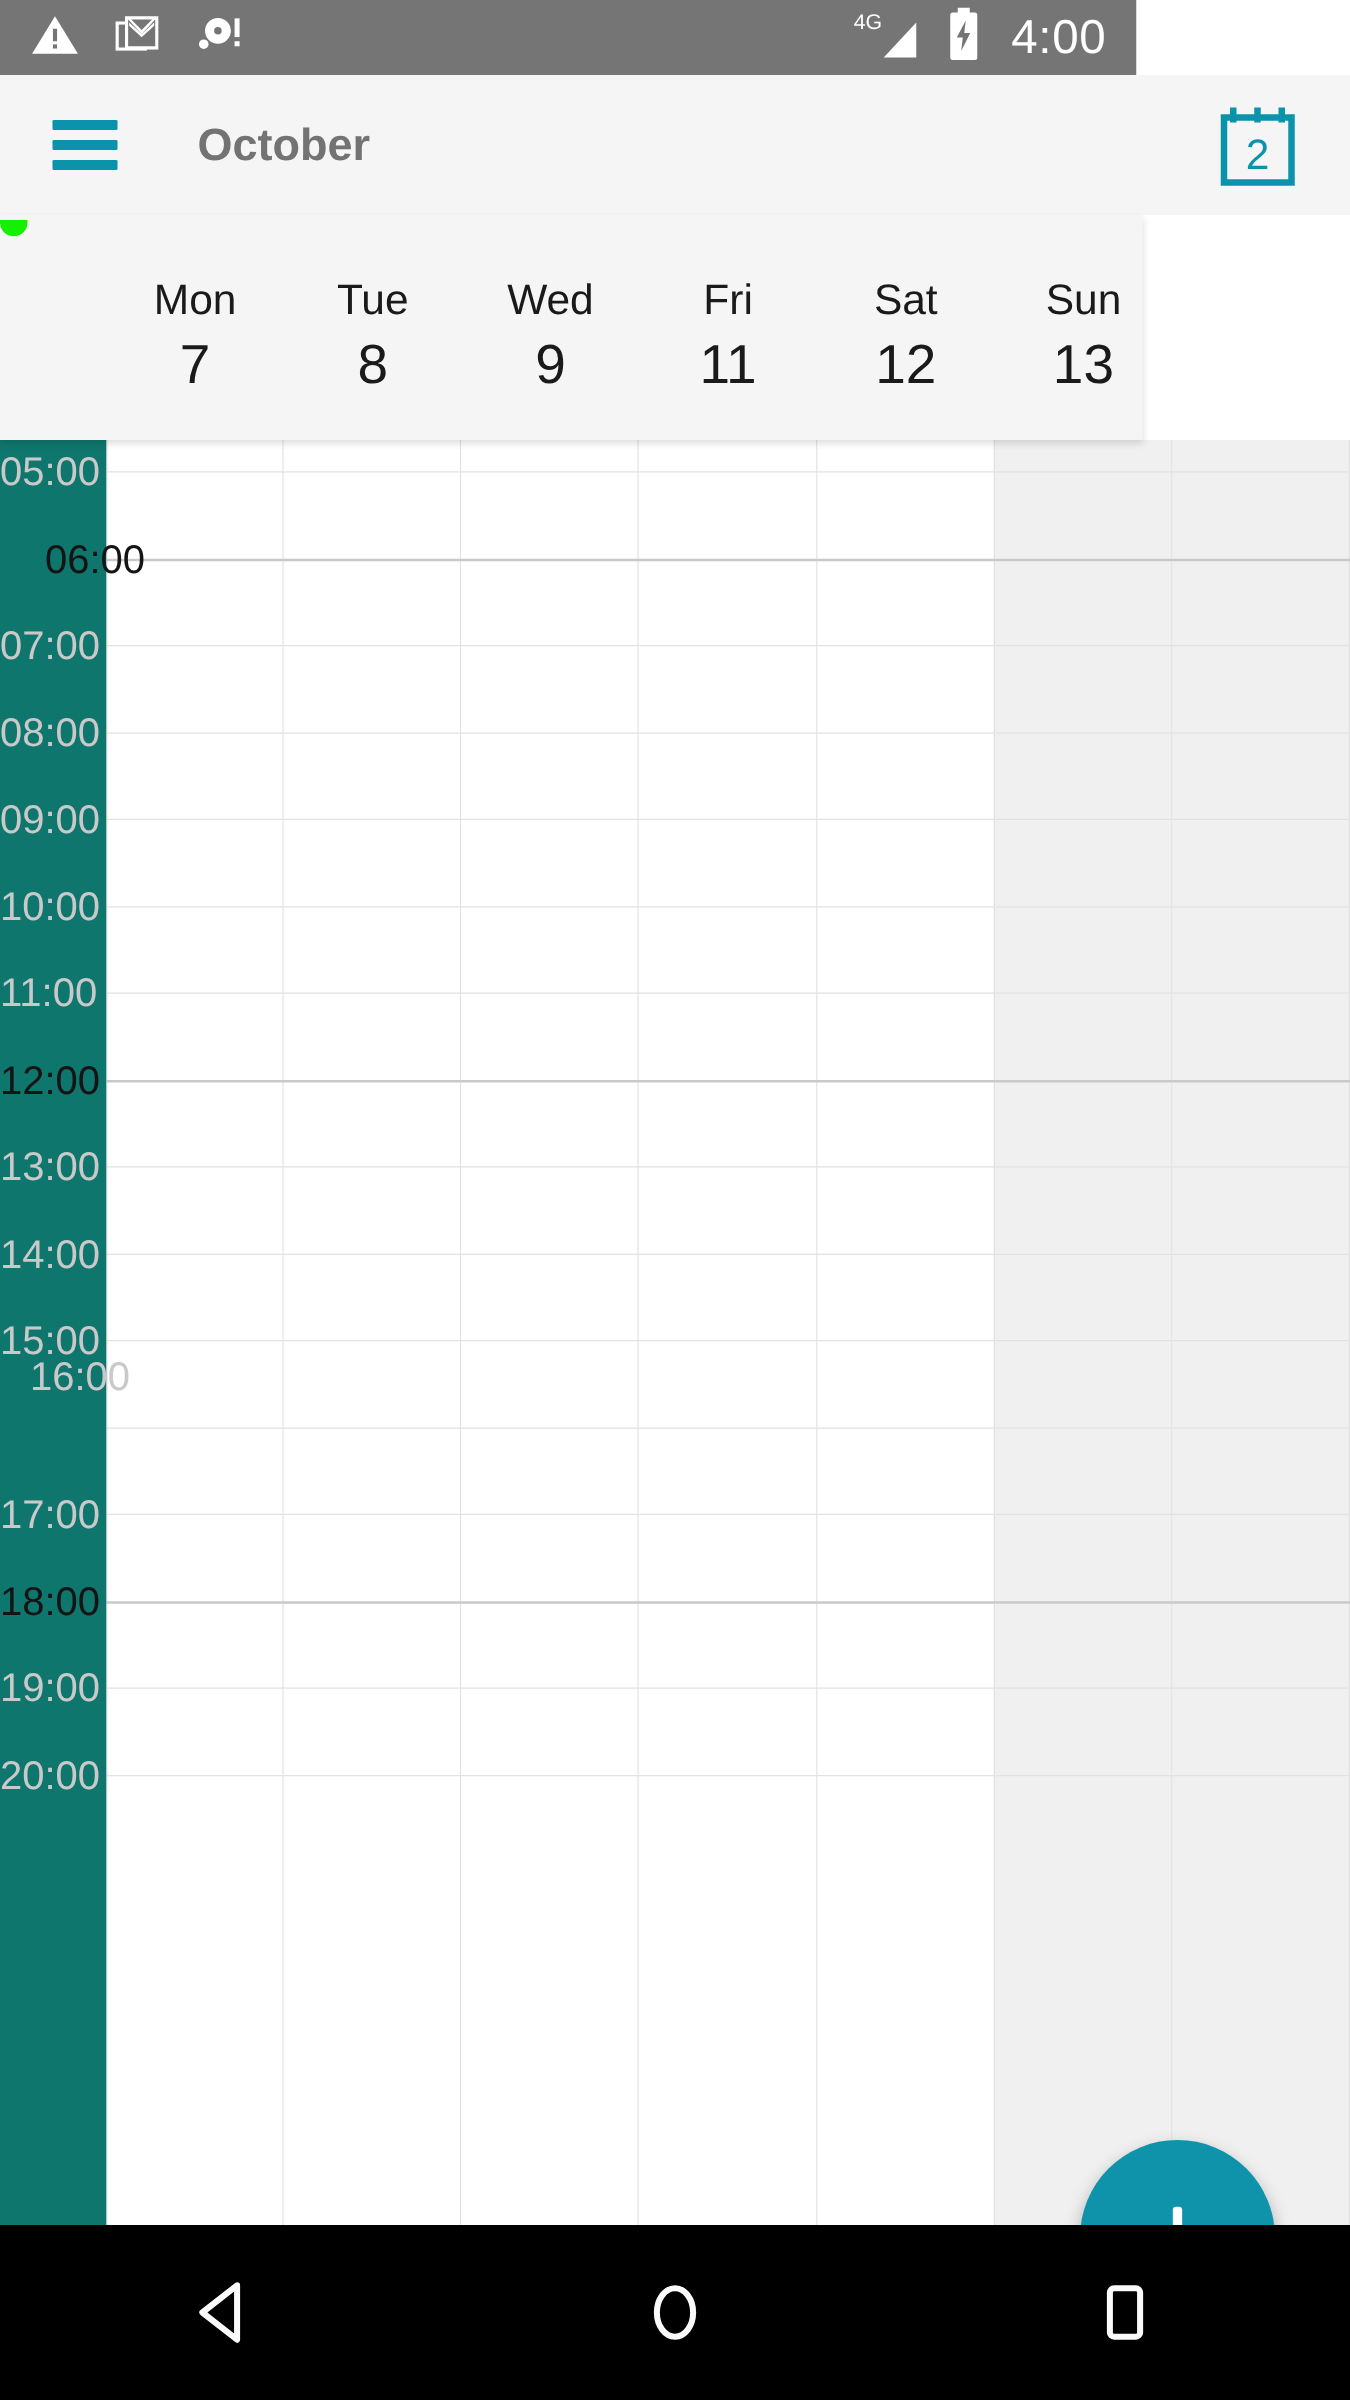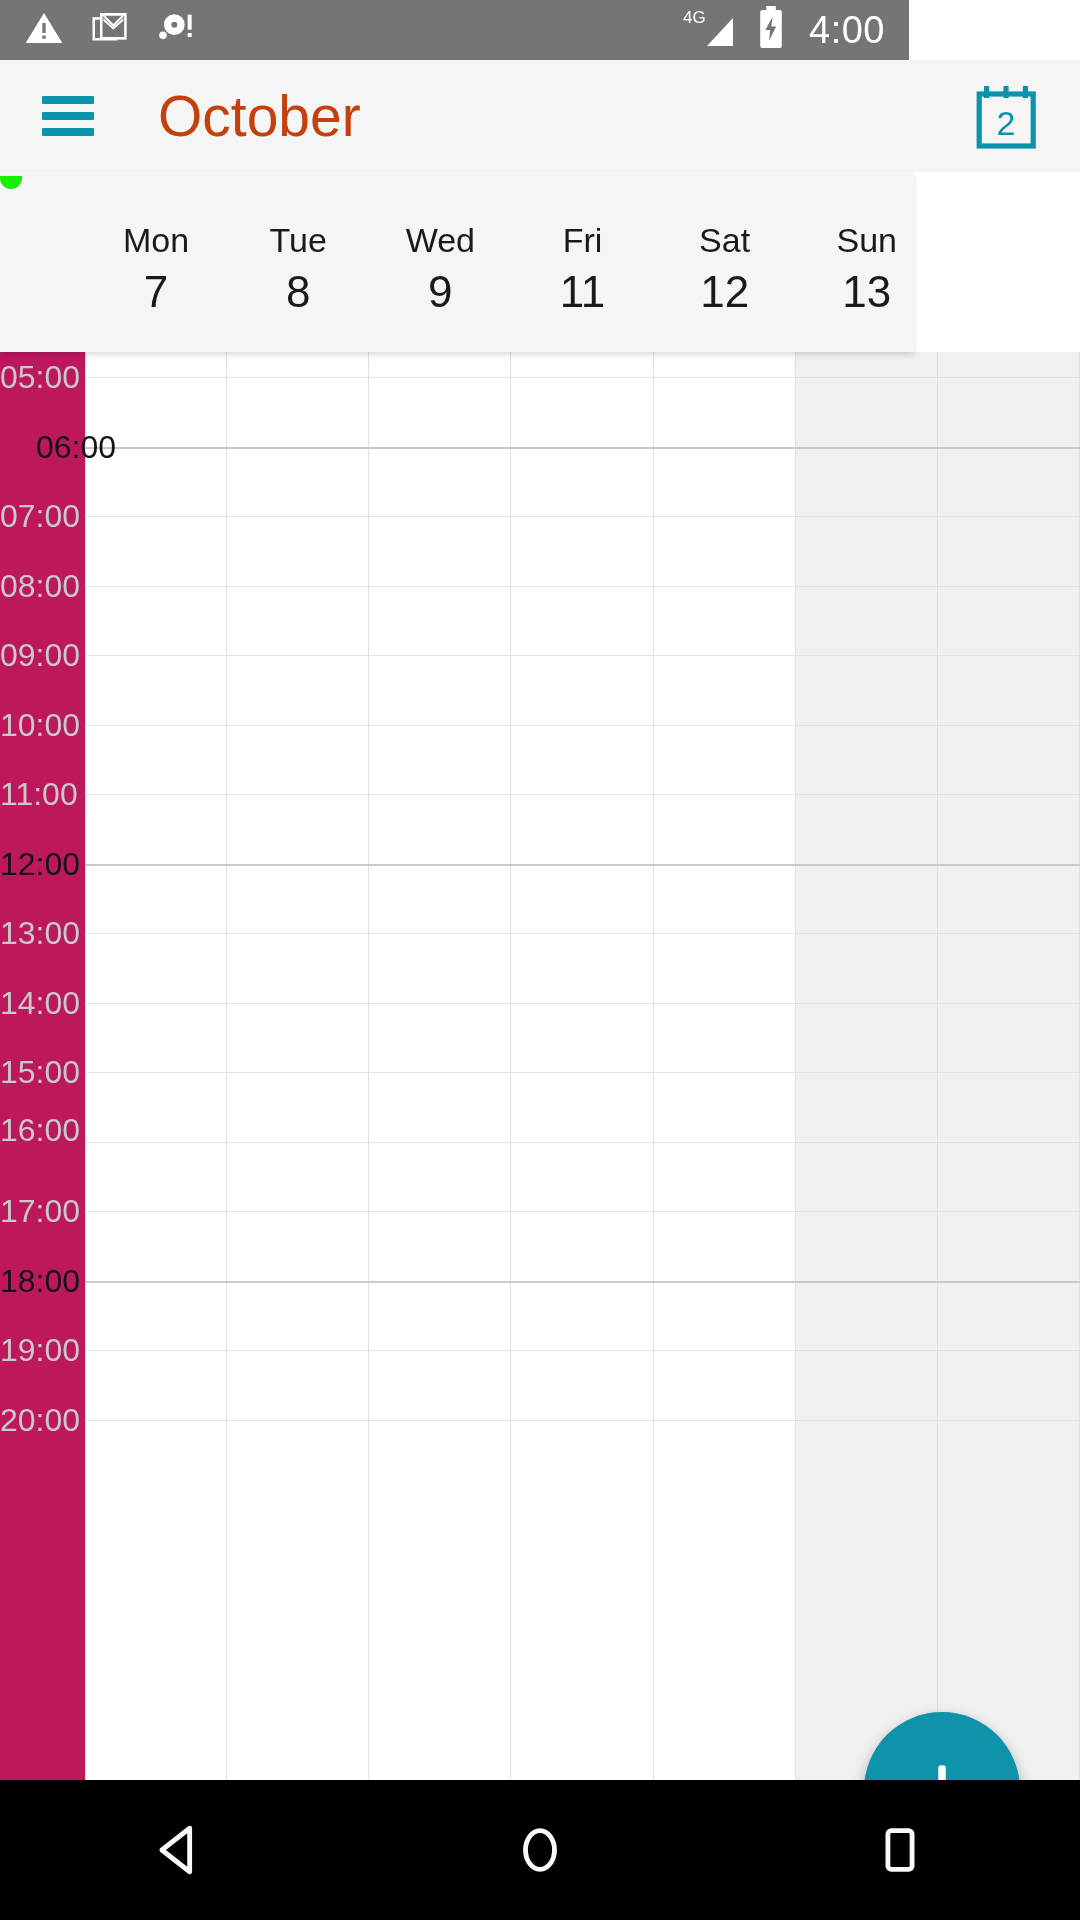--- a/index.html
+++ b/index.html
@@ -30,21 +30,21 @@
     position:absolute; top:60px; left:0; width:1080px; height:112px;
     background:#f5f5f5; display:flex; align-items:center;
   }
   .hamburger {
     width:52px; height:40px; margin-left:42px;
     display:flex; flex-direction:column; justify-content:space-between;
     cursor:pointer;
   }
   .hamburger span { display:block; height:8px; width:52px; background:#0b93ac; border-radius:1px; }
   .appbar-title {
-    margin-left:64px; color:#c2410c; font-size:57px; line-height:52px; font-weight:400;
+    margin-left:64px; color:#737373; font-size:36px; line-height:52px; font-weight:700;
   }
   .appbar-action { margin-left:auto; margin-right:42px; display:flex; align-items:center; }
 
   
   .weekheader {
     position:absolute; top:172px; left:0; width:914px; height:180px;
     background:#f5f5f5;
     box-shadow: 0 3px 6px rgba(0,0,0,0.14);
     z-index:5;
     padding-left:12px;
@@ -61,21 +61,21 @@
   .wh-dow { font-size:34px; color:#1a1a1a; line-height:40px; margin-top:14px; }
   .wh-dom { font-size:44px; color:#1a1a1a; line-height:52px; margin-top:6px; }
 
   
   .calbody {
     position:absolute; top:352px; left:0; width:1080px; height:1428px;
     background:#ffffff; overflow:hidden;
   }
   .gutter {
     position:absolute; left:0; top:0; width:85px; height:1428px;
-    background:#be185d; z-index:3;
+    background:#0f766e; z-index:3;
   }
   .hourlabel {
     position:absolute; right:10px; width:75px; text-align:right;
     font-size:32px; line-height:32px; color:#c9c9c9;
   }
   .hourlabel.major { color:#141414; }
 
   .columns {
     position:absolute; left:85px; top:0; width:995px; height:1428px;
     display:grid; grid-template-columns: repeat(7, 1fr);
@@ -244,21 +244,21 @@
         <div class="hourlabel major" style="top: 78.5px; padding-left: 36px;">06:00</div>
         <div class="hourlabel" style="top: 148px;">07:00</div>
         <div class="hourlabel" style="top: 217.5px;">08:00</div>
         <div class="hourlabel" style="top: 287px;">09:00</div>
         <div class="hourlabel" style="top: 356.5px;">10:00</div>
         <div class="hourlabel" style="top: 426px;">11:00</div>
         <div class="hourlabel major" style="top: 495.5px;">12:00</div>
         <div class="hourlabel" style="top: 565px;">13:00</div>
         <div class="hourlabel" style="top: 634.5px; margin-left: 20px;">14:00</div>
         <div class="hourlabel" style="top: 704px; margin-left: 24px;">15:00</div>
-        <div class="hourlabel" style="top: 762px;">16:00</div>
+        <div class="hourlabel" style="top: 733px; padding-left: 24px;">16:00</div>
         <div class="hourlabel" style="top: 843px;">17:00</div>
         <div class="hourlabel major" style="top: 912.5px;">18:00</div>
         <div class="hourlabel" style="top: 982px;">19:00</div>
         <div class="hourlabel" style="top: 1051.5px;">20:00</div>
       </div>
   </div>
 
   <div class="debug">
     <div>Debug version 0.3.6 build 31</div>
     <div>built on October 2, 2019 3:56 PM</div>

